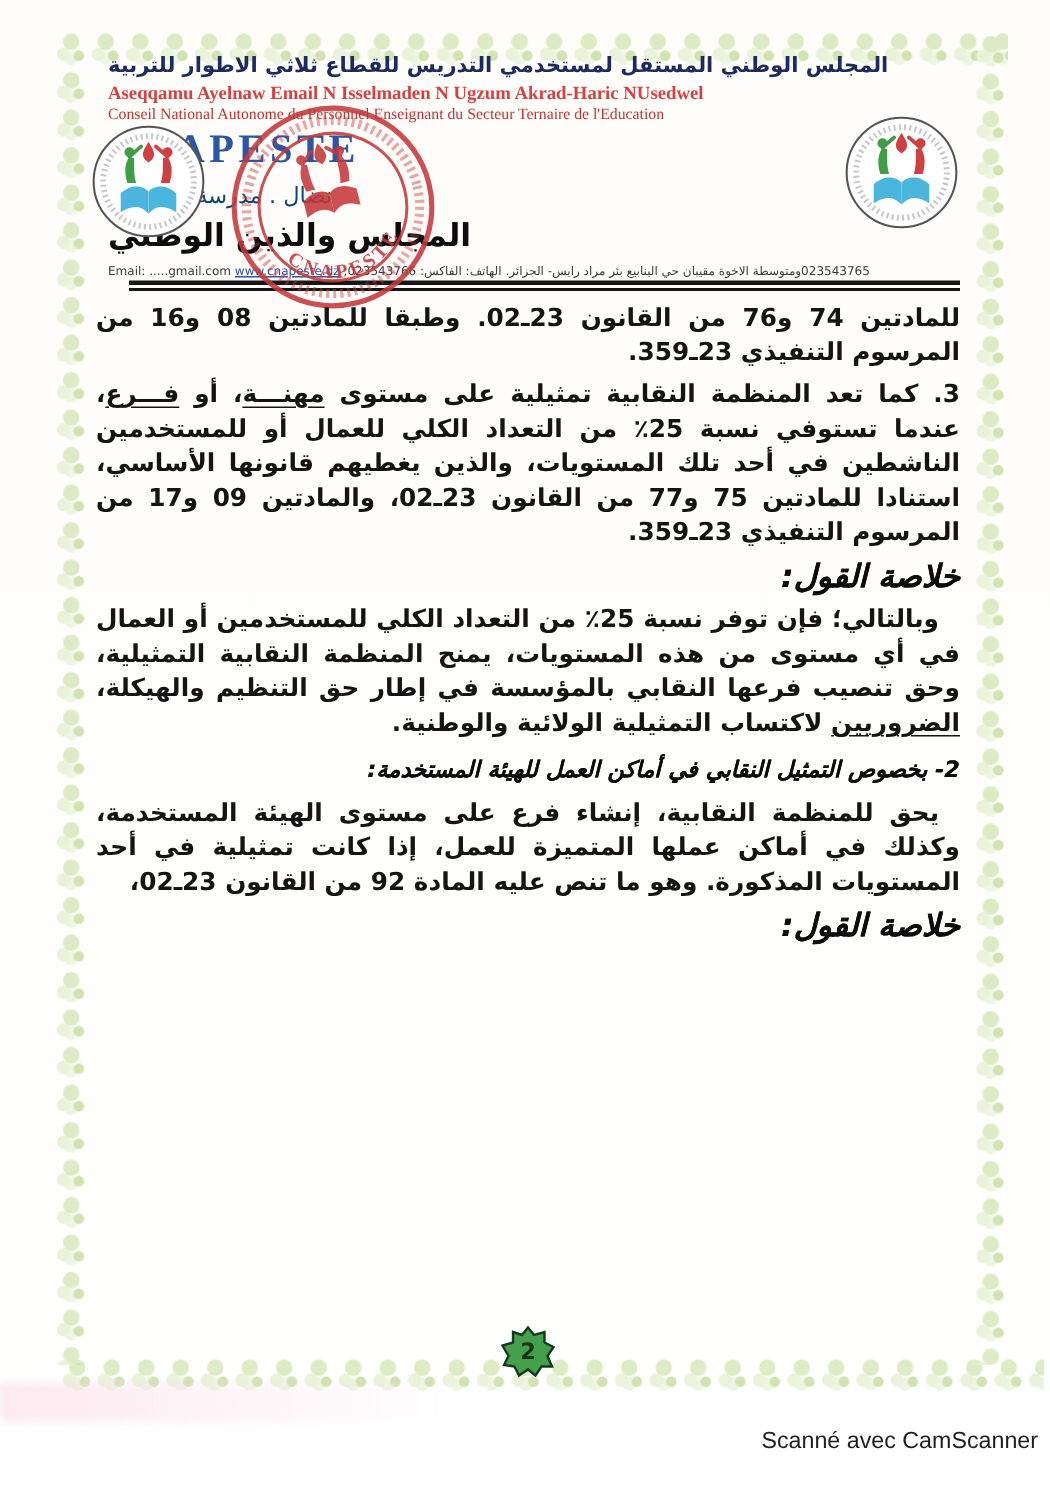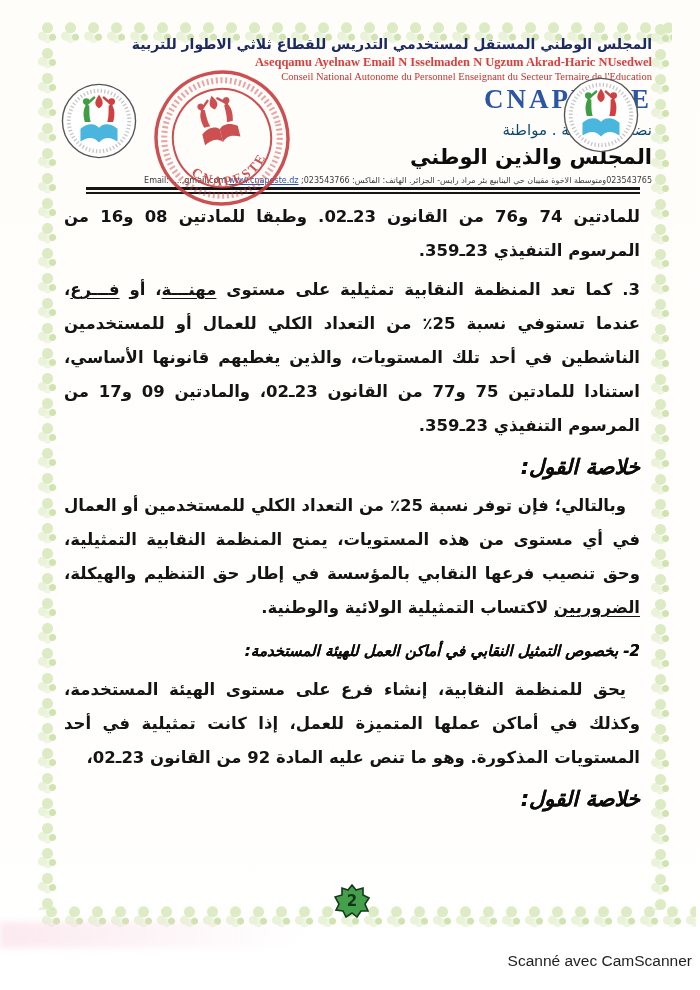--- a/index.html
+++ b/index.html
@@ -14,41 +14,41 @@
       radial-gradient(circle at 28% 62%, #e9f3d9 0 4px, rgba(0,0,0,0) 5px),
       radial-gradient(circle at 72% 66%, #cfe2ad 0 3px, rgba(0,0,0,0) 4px),
       radial-gradient(circle at 50% 72%, #eef6e2 0 4px, rgba(0,0,0,0) 5px);
     background-size:23px 26px;background-repeat:repeat;opacity:.95;}
   .orn-top{left:36px;right:28px;top:20px;height:26px;}
   .orn-bottom{left:40px;right:4px;top:904px;height:28px;}
   .orn-left{left:36px;top:46px;width:23px;height:864px;background-size:23px 25px;}
   .orn-right{right:28px;top:22px;width:23px;height:888px;background-size:23px 25px;}
 
   
-  .header{position:absolute;left:72px;right:48px;top:36px;text-align:right;}
+  .header{position:absolute;left:72px;right:48px;top:36px;text-align:left;}
   .t-ar{font-size:14px;font-weight:bold;color:#1d2a60;}
   .t-ber{font-size:12.5px;font-weight:bold;color:#d84040;margin-top:3px;font-family:"Liberation Serif",serif;}
   .t-fr{font-size:10.5px;font-weight:normal;color:#c03434;margin-top:1px;font-family:"Liberation Serif",serif;}
   .acr{font-size:27px;font-weight:bold;color:#2b55a5;letter-spacing:3px;margin-top:2px;font-family:"Liberation Serif",serif;}
   .motto{font-size:15px;font-weight:normal;color:#0c4a6e;margin-top:6px;}
   .council{font-size:21px;font-weight:bold;color:#0d0d0d;margin-top:6px;}
   .contact{font-size:8px;color:#3a3a3a;margin-top:7px;direction:rtl;white-space:nowrap;}
   .contact .web{color:#2b55a5;text-decoration:underline;}
   .rule1{height:3px;background:#161616;margin:2px 12px 0 14px;}
   .rule2{height:1.5px;background:#161616;margin:2px 12px 0 14px;}
 
   
   .logo{position:absolute;}
   .logo-left{left:60px;top:82px;}
   .logo-right{left:562px;top:76px;}
   .stamp{position:absolute;left:146px;top:62px;transform:rotate(-14deg);opacity:.88;}
 
   
   .bodytxt{position:absolute;left:64px;width:576px;top:200px;direction:rtl;
-    color:#141414;font-weight:bold;font-size:16.5px;line-height:34px;text-align:justify;}
+    color:#141414;font-weight:bold;font-size:16.5px;line-height:23px;text-align:justify;}
   .bodytxt p{margin:0 0 5px 0;}
   .bodytxt p.indent{text-indent:14px;}
   .u{text-decoration:underline;text-underline-offset:3px;}
   .calh{font-size:21px;font-style:italic;letter-spacing:-0.3px;margin:7px 0 5px 0;color:#0c0c0c;
     text-shadow:0 0 .4px #0c0c0c;}
   .calh2{font-size:15px;font-style:italic;margin:9px 0 5px 0;color:#0c0c0c;text-shadow:0 0 .4px #0c0c0c;}
 
   
   .star-badge{position:absolute;left:334px;top:884px;}
   .star-num{position:absolute;left:334px;top:884px;width:36px;height:34px;display:flex;align-items:center;

